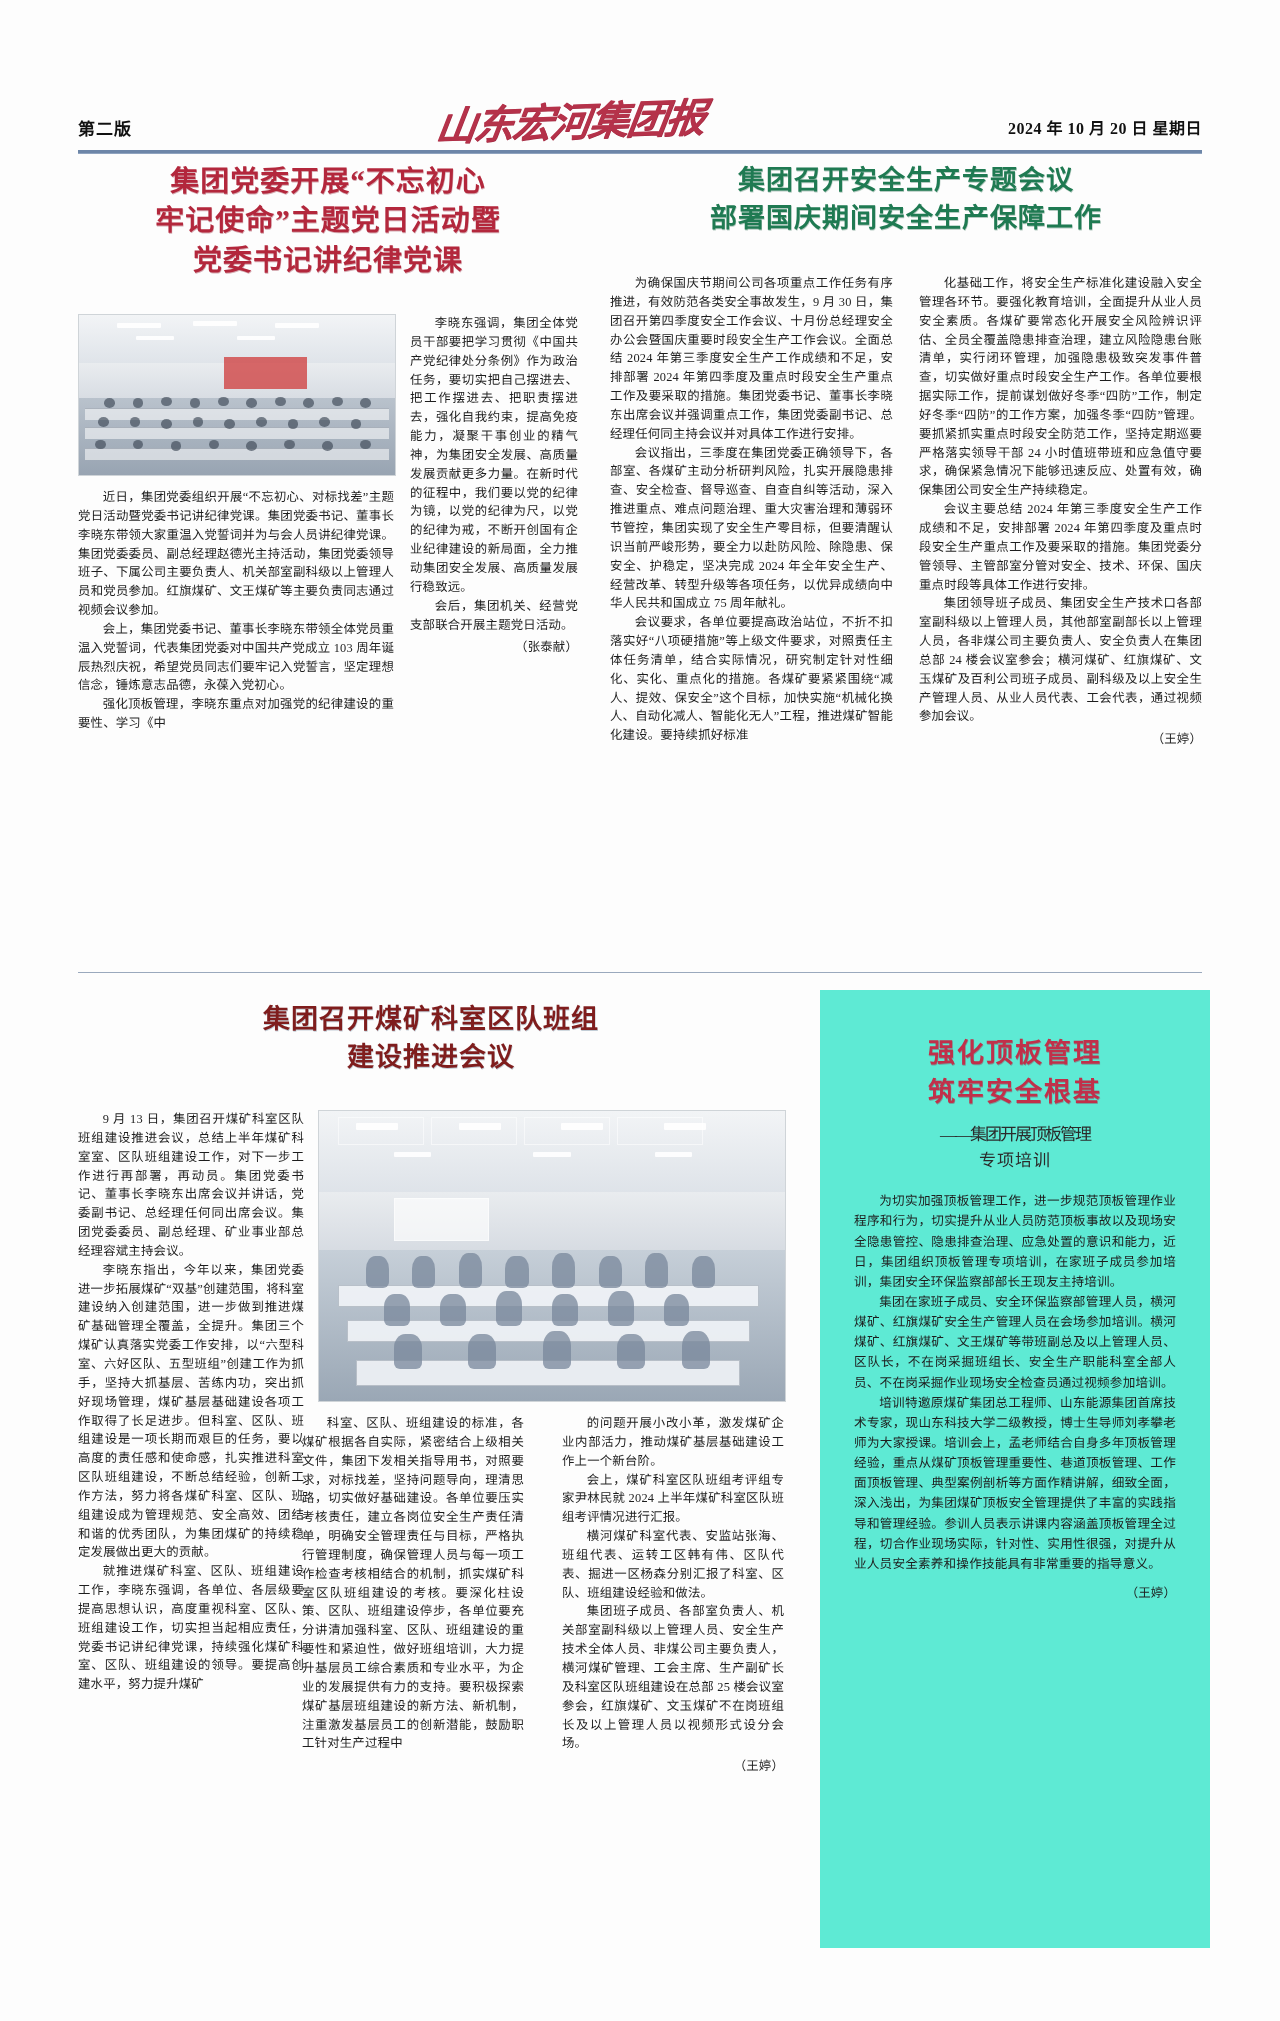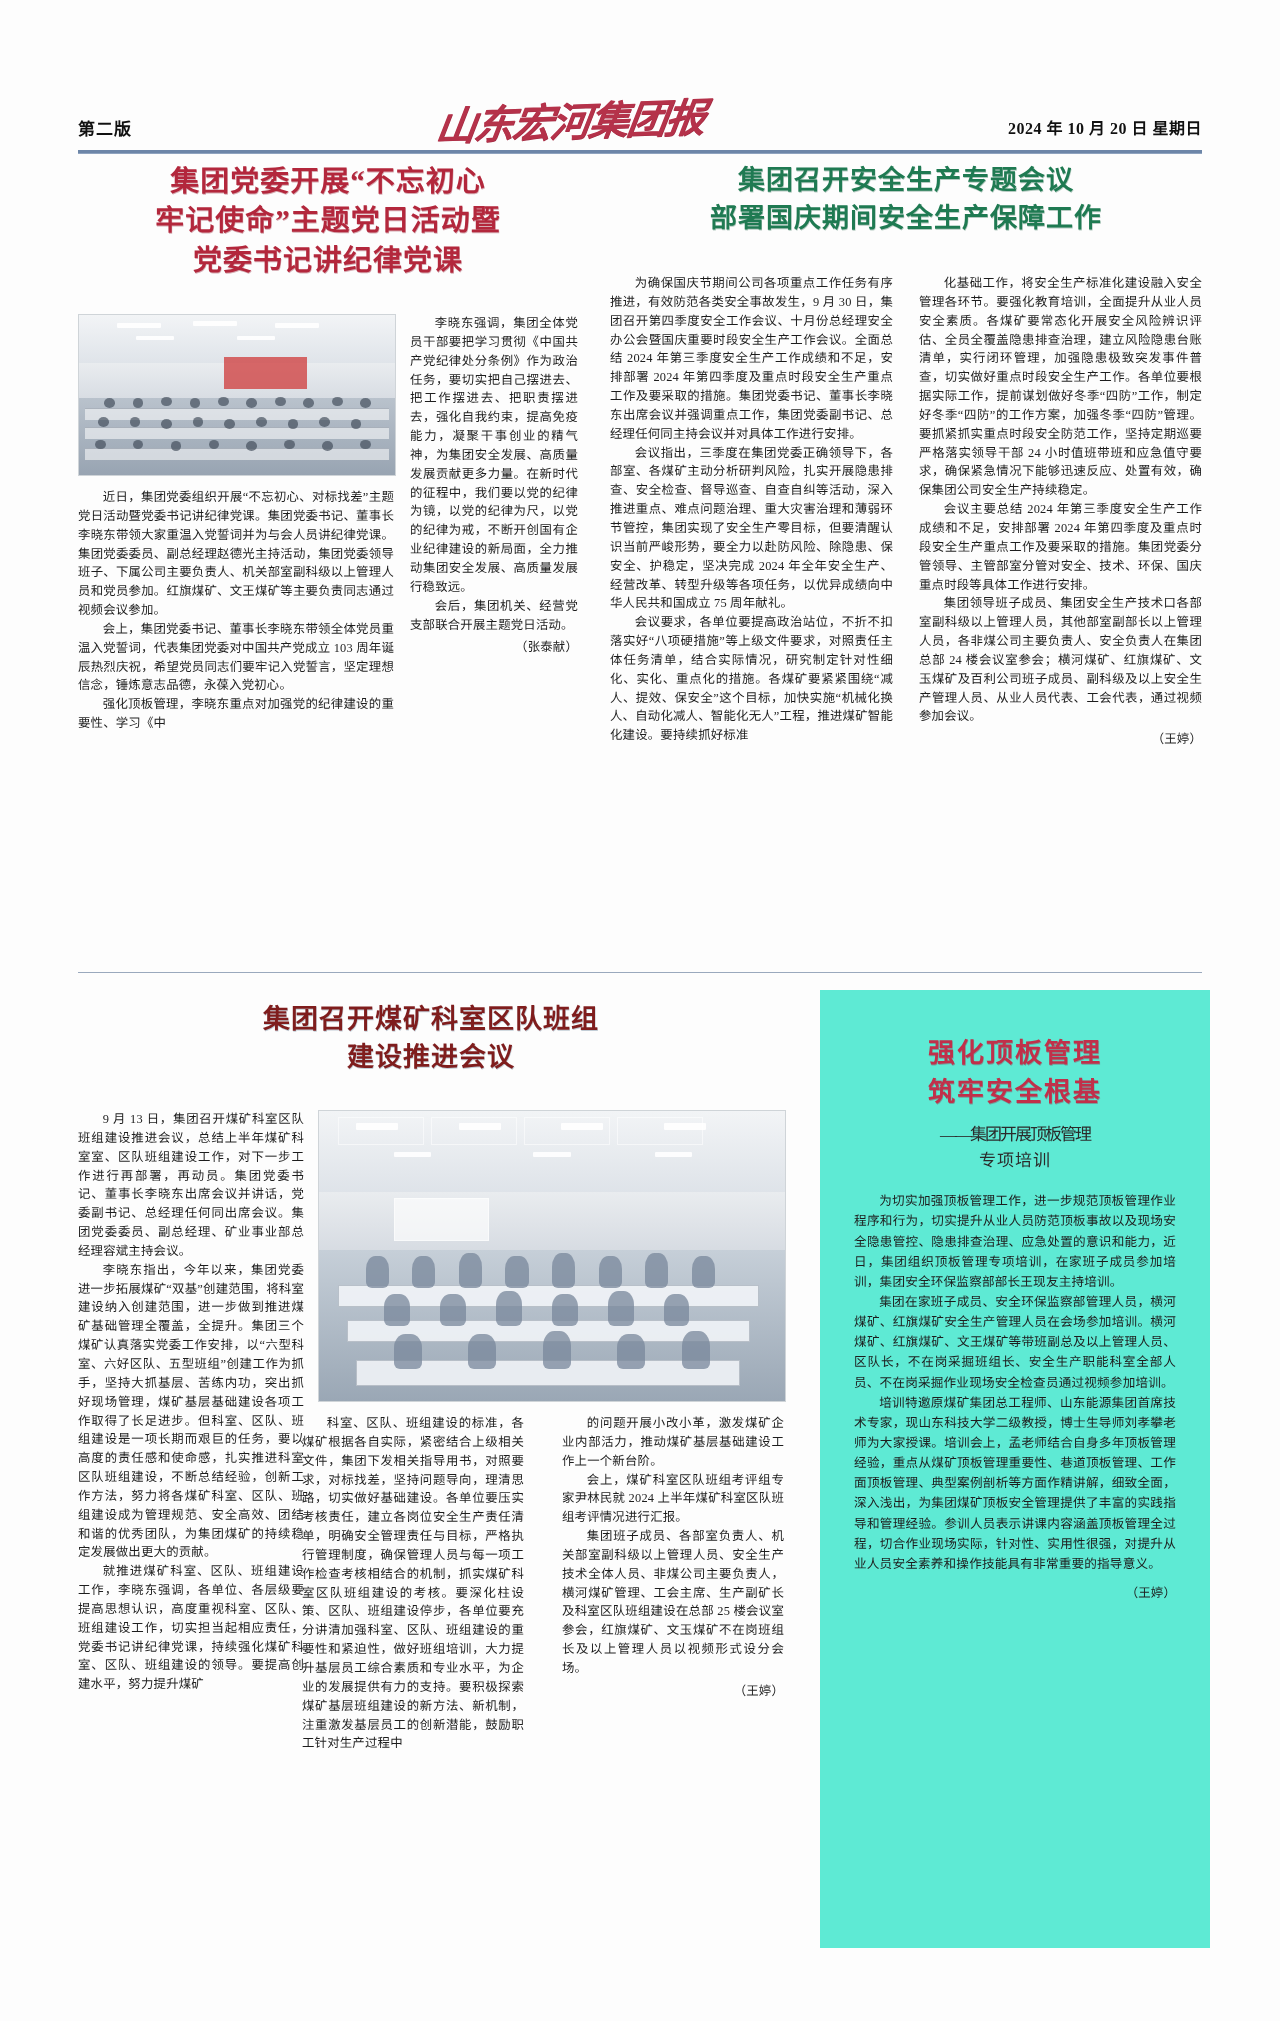--- a/index.html
+++ b/index.html
@@ -340,20 +340,21 @@
       <p>李晓东指出，今年以来，集团党委进一步拓展煤矿“双基”创建范围，将科室建设纳入创建范围，进一步做到推进煤矿基础管理全覆盖，全提升。集团三个煤矿认真落实党委工作安排，以“六型科室、六好区队、五型班组”创建工作为抓手，坚持大抓基层、苦练内功，突出抓好现场管理，煤矿基层基础建设各项工作取得了长足进步。但科室、区队、班组建设是一项长期而艰巨的任务，要以高度的责任感和使命感，扎实推进科室区队班组建设，不断总结经验，创新工作方法，努力将各煤矿科室、区队、班组建设成为管理规范、安全高效、团结和谐的优秀团队，为集团煤矿的持续稳定发展做出更大的贡献。</p>
       <p>就推进煤矿科室、区队、班组建设工作，李晓东强调，各单位、各层级要提高思想认识，高度重视科室、区队、班组建设工作，切实担当起相应责任，党委书记讲纪律党课，持续强化煤矿科室、区队、班组建设的领导。要提高创建水平，努力提升煤矿</p>
     </div>
     <div class="a3-c2 body-col">
       <p>科室、区队、班组建设的标准，各煤矿根据各自实际，紧密结合上级相关文件，集团下发相关指导用书，对照要求，对标找差，坚持问题导向，理清思路，切实做好基础建设。各单位要压实考核责任，建立各岗位安全生产责任清单，明确安全管理责任与目标，严格执行管理制度，确保管理人员与每一项工作检查考核相结合的机制，抓实煤矿科室区队班组建设的考核。要深化柱设策、区队、班组建设停步，各单位要充分讲清加强科室、区队、班组建设的重要性和紧迫性，做好班组培训，大力提升基层员工综合素质和专业水平，为企业的发展提供有力的支持。要积极探索煤矿基层班组建设的新方法、新机制，注重激发基层员工的创新潜能，鼓励职工针对生产过程中</p>
       <p></p>
     </div>
     <div class="a3-c3 body-col">
       <p>的问题开展小改小革，激发煤矿企业内部活力，推动煤矿基层基础建设工作上一个新台阶。</p>
       <p>会上，煤矿科室区队班组考评组专家尹林民就 2024 上半年煤矿科室区队班组考评情况进行汇报。</p>
+      <p>横河煤矿科室代表、安监站张海、班组代表、运转工区韩有伟、区队代表、掘进一区杨森分别汇报了科室、区队、班组建设经验和做法。</p>
       <p>集团班子成员、各部室负责人、机关部室副科级以上管理人员、安全生产技术全体人员、非煤公司主要负责人，横河煤矿管理、工会主席、生产副矿长及科室区队班组建设在总部 25 楼会议室参会，红旗煤矿、文玉煤矿不在岗班组长及以上管理人员以视频形式设分会场。</p>
       <div class="byline">（王婷）</div>
     </div>
   </div>
 
   <div class="a4">
     <div class="a4-inner">
       <div class="headline">
         <div>强化顶板管理</div>
         <div>筑牢安全根基</div>

